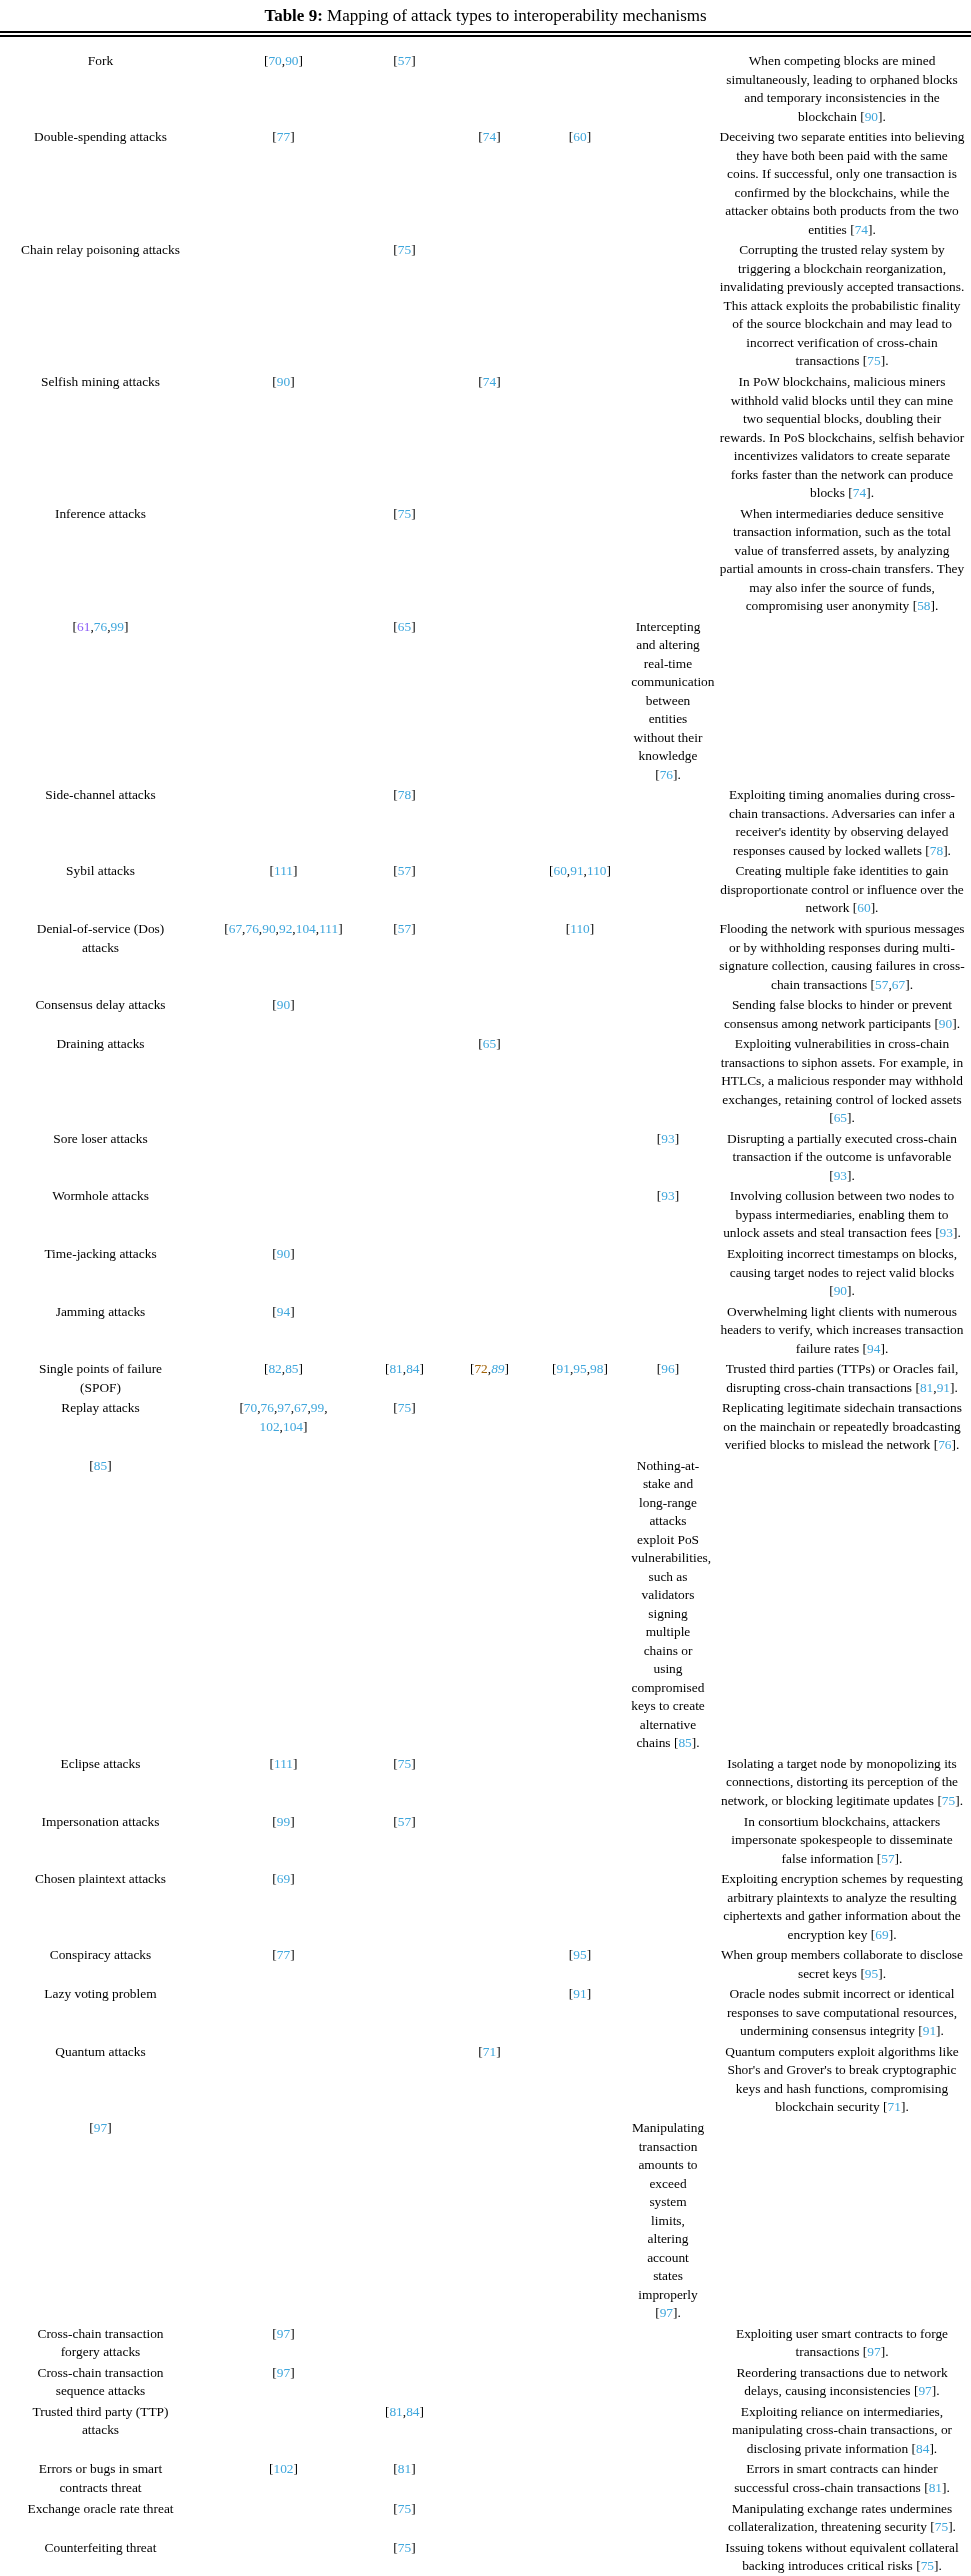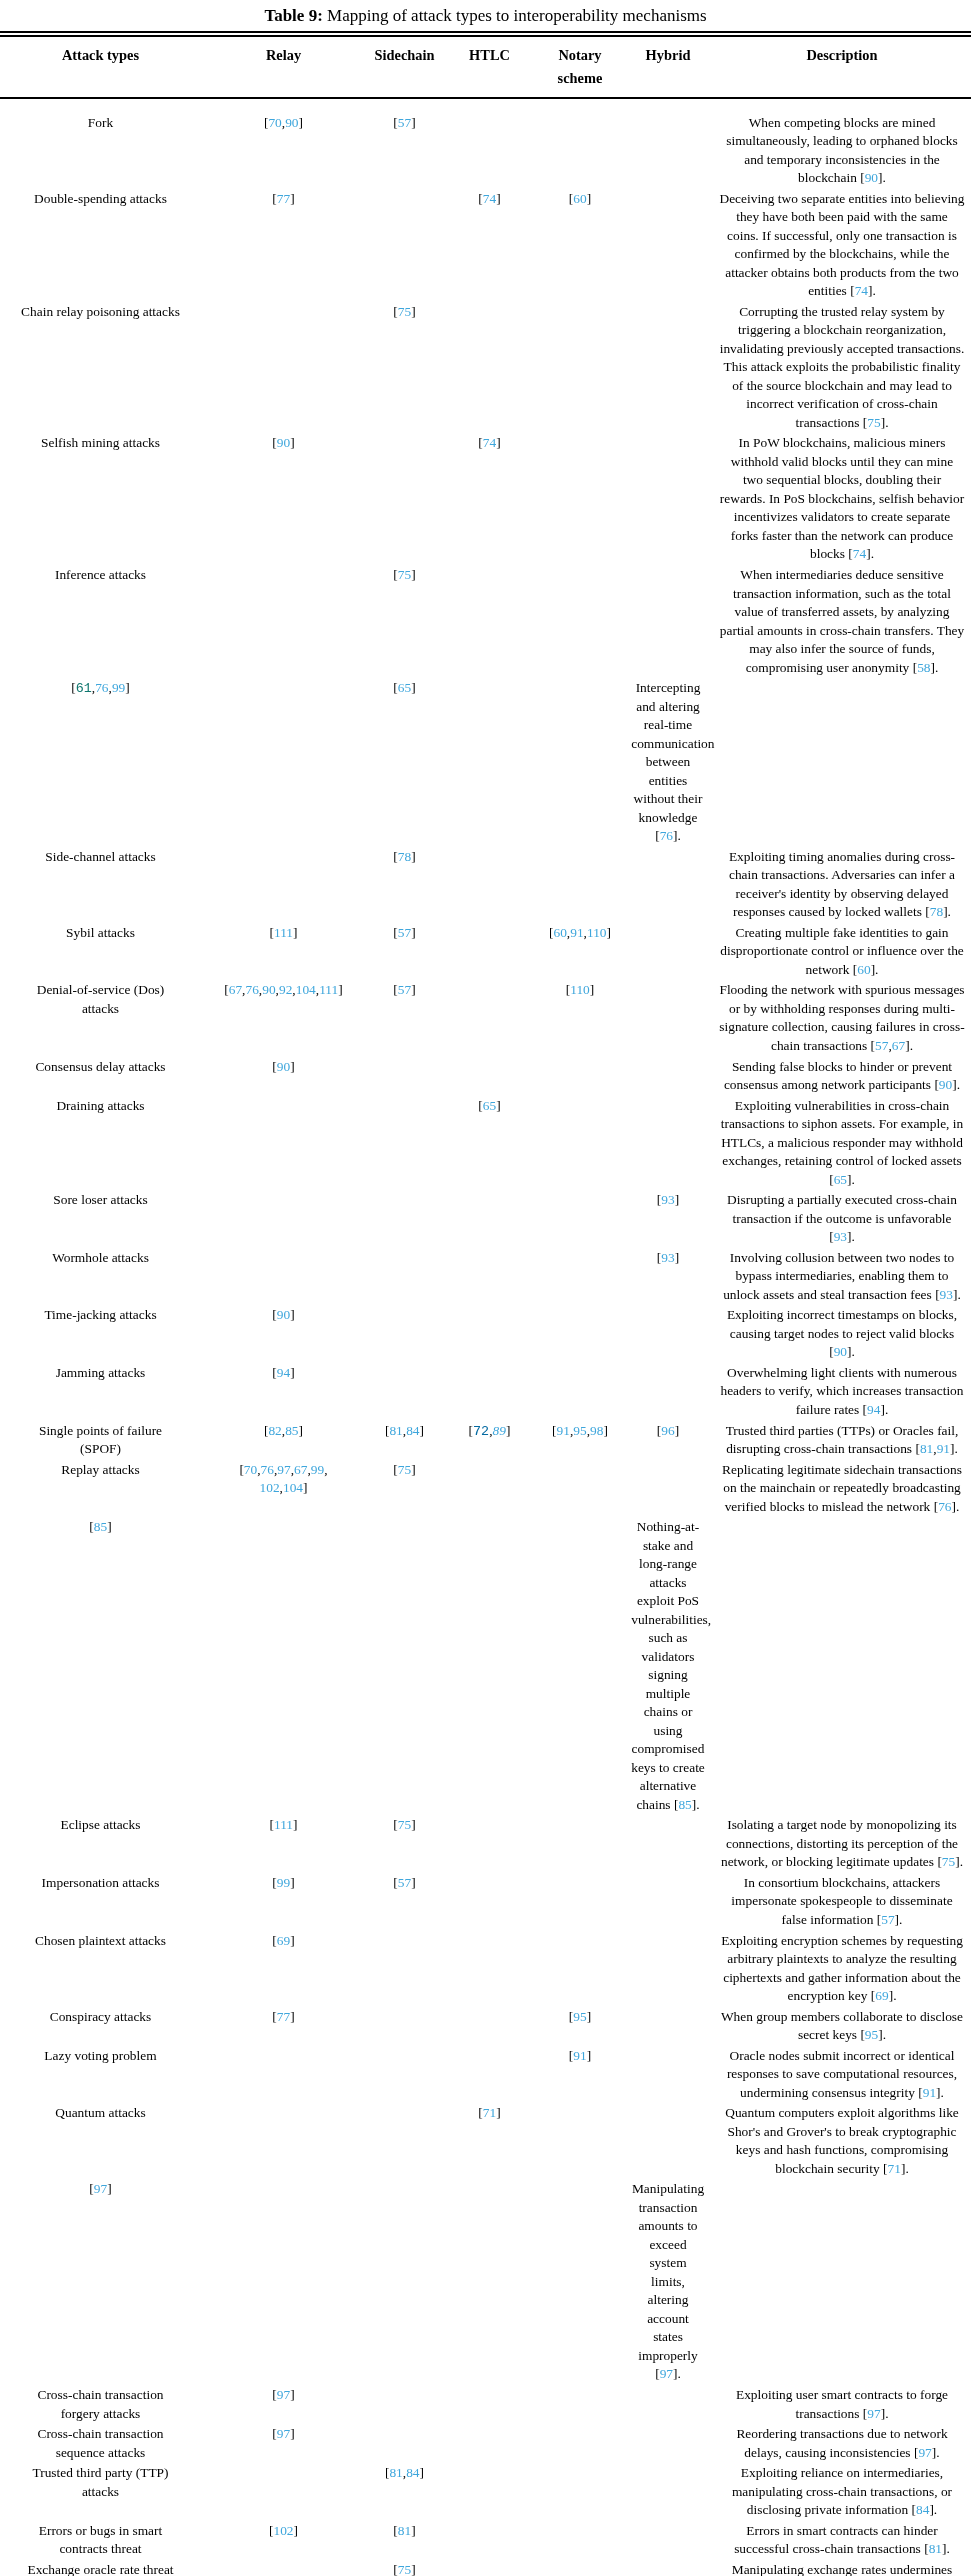--- a/index.html
+++ b/index.html
@@ -54,29 +54,20 @@
 
 <div class="page">
 
   <div class="title">
     <span class="tb">Table 9:</span>
     <span>Mapping of attack types to interoperability mechanisms</span>
   </div>
 
   <div class="dblrule toprule"></div>
 
-  <div class="grid thead">
-    <div class="hcell">Attack types</div>
-    <div class="hcell">Relay</div>
-    <div class="hcell">Sidechain</div>
-    <div class="hcell">HTLC</div>
-    <div class="hcell">Notary scheme</div>
-    <div class="hcell">Hybrid</div>
-    <div class="hcell">Description</div>
-  </div>
 
   <div id="table-body">
       <div class="grid row">
         <div class="cell attack"><span class="attack-inner">Fork</span></div>
         <div class="cell cites"><span class="cg"><span class="bk">[</span><span class="cite" style="color: rgb(62, 166, 220);">70</span><span class="bk">,</span><span class="cite" style="color: rgb(62, 166, 220);">90</span><span class="bk">]</span></span></div>
         <div class="cell cites"><span class="cg"><span class="bk">[</span><span class="cite" style="color: rgb(62, 166, 220);">57</span><span class="bk">]</span></span></div>
         <div class="cell cites"></div>
         <div class="cell cites"></div>
         <div class="cell cites"></div>
         <div class="cell desc"><span>When competing blocks are mined simultaneously, leading to orphaned blocks and temporary inconsistencies in the blockchain <span class="cg"><span class="bk">[</span><span class="cite" style="color: rgb(62, 166, 220);">90</span><span class="bk">]</span></span>.</span></div>
@@ -111,21 +102,21 @@
       <div class="grid row">
         <div class="cell attack"><span class="attack-inner">Inference attacks</span></div>
         <div class="cell cites"></div>
         <div class="cell cites"><span class="cg"><span class="bk">[</span><span class="cite" style="color: rgb(62, 166, 220);">75</span><span class="bk">]</span></span></div>
         <div class="cell cites"></div>
         <div class="cell cites"></div>
         <div class="cell cites"></div>
         <div class="cell desc"><span>When intermediaries deduce sensitive transaction information, such as the total value of transferred assets, by analyzing partial amounts in cross-chain transfers. They may also infer the source of funds, compromising user anonymity <span class="cg"><span class="bk">[</span><span class="cite" style="color: rgb(62, 166, 220);">58</span><span class="bk">]</span></span>.</span></div>
       </div>
       <div class="grid row">
-        <div class="cell cites"><span class="cg"><span class="bk">[</span><span class="cite" style="color: #0f766e; font-family: Liberation Mono, monospace;">61</span><span class="bk">,</span><span class="cite" style="color: rgb(62, 166, 220);">76</span><span class="bk">,</span><span class="cite" style="color: rgb(62, 166, 220);">99</span><span class="bk">]</span></span></div>
+        <div class="cell cites"><span class="cg"><span class="bk">[</span><span class="cite" style="color: #8b5cf6;">61</span><span class="bk">,</span><span class="cite" style="color: rgb(62, 166, 220);">76</span><span class="bk">,</span><span class="cite" style="color: rgb(62, 166, 220);">99</span><span class="bk">]</span></span></div>
         <div class="cell cites"></div>
         <div class="cell cites"><span class="cg"><span class="bk">[</span><span class="cite" style="color: rgb(62, 166, 220);">65</span><span class="bk">]</span></span></div>
         <div class="cell cites"></div>
         <div class="cell cites"></div>
         <div class="cell desc"><span>Intercepting and altering real-time communication between entities without their knowledge <span class="cg"><span class="bk">[</span><span class="cite" style="color: rgb(62, 166, 220);">76</span><span class="bk">]</span></span>.</span></div>
       </div>
       <div class="grid row">
         <div class="cell attack"><span class="attack-inner">Side-channel attacks</span></div>
         <div class="cell cites"></div>
         <div class="cell cites"><span class="cg"><span class="bk">[</span><span class="cite" style="color: rgb(62, 166, 220);">78</span><span class="bk">]</span></span></div>
@@ -203,21 +194,21 @@
         <div class="cell cites"></div>
         <div class="cell cites"></div>
         <div class="cell cites"></div>
         <div class="cell cites"></div>
         <div class="cell desc"><span>Overwhelming light clients with numerous headers to verify, which increases transaction failure rates <span class="cg"><span class="bk">[</span><span class="cite" style="color: rgb(62, 166, 220);">94</span><span class="bk">]</span></span>.</span></div>
       </div>
       <div class="grid row">
         <div class="cell attack"><span class="attack-inner">Single points of failure (SPOF)</span></div>
         <div class="cell cites"><span class="cg"><span class="bk">[</span><span class="cite" style="color: rgb(62, 166, 220);">82</span><span class="bk">,</span><span class="cite" style="color: rgb(62, 166, 220);">85</span><span class="bk">]</span></span></div>
         <div class="cell cites"><span class="cg"><span class="bk">[</span><span class="cite" style="color: rgb(62, 166, 220);">81</span><span class="bk">,</span><span class="cite" style="color: rgb(62, 166, 220);">84</span><span class="bk">]</span></span></div>
-        <div class="cell cites"><span class="cg"><span class="bk">[</span><span class="cite" style="color: #0369a1; font-family: Liberation Mono, monospace;">72</span><span class="bk">,</span><span class="cite" style="color: rgb(62, 166, 220); font-style: italic;">89</span><span class="bk">]</span></span></div>
+        <div class="cell cites"><span class="cg"><span class="bk">[</span><span class="cite" style="color: #a16207;">72</span><span class="bk">,</span><span class="cite" style="color: rgb(62, 166, 220); font-style: italic;">89</span><span class="bk">]</span></span></div>
         <div class="cell cites"><span class="cg"><span class="bk">[</span><span class="cite" style="color: rgb(62, 166, 220);">91</span><span class="bk">,</span><span class="cite" style="color: rgb(62, 166, 220);">95</span><span class="bk">,</span><span class="cite" style="color: rgb(62, 166, 220);">98</span><span class="bk">]</span></span></div>
         <div class="cell cites"><span class="cg"><span class="bk">[</span><span class="cite" style="color: rgb(62, 166, 220);">96</span><span class="bk">]</span></span></div>
         <div class="cell desc"><span>Trusted third parties (TTPs) or Oracles fail, disrupting cross-chain transactions <span class="cg"><span class="bk">[</span><span class="cite" style="color: rgb(62, 166, 220);">81</span><span class="bk">,</span><span class="cite" style="color: rgb(62, 166, 220);">91</span><span class="bk">]</span></span>.</span></div>
       </div>
       <div class="grid row">
         <div class="cell attack"><span class="attack-inner">Replay attacks</span></div>
         <div class="cell cites"><span class="cg"><span class="bk">[</span><span class="cite" style="color: rgb(62, 166, 220);">70</span><span class="bk">,</span><span class="cite" style="color: rgb(62, 166, 220);">76</span><span class="bk">,</span><span class="cite" style="color: rgb(62, 166, 220);">97</span><span class="bk">,</span><span class="cite" style="color: rgb(62, 166, 220);">67</span><span class="bk">,</span><span class="cite" style="color: rgb(62, 166, 220);">99</span><span class="bk">,</span><br><span class="cite" style="color: rgb(62, 166, 220);">102</span><span class="bk">,</span><span class="cite" style="color: rgb(62, 166, 220);">104</span><span class="bk">]</span></span></div>
         <div class="cell cites"><span class="cg"><span class="bk">[</span><span class="cite" style="color: rgb(62, 166, 220);">75</span><span class="bk">]</span></span></div>
         <div class="cell cites"></div>
         <div class="cell cites"></div>

